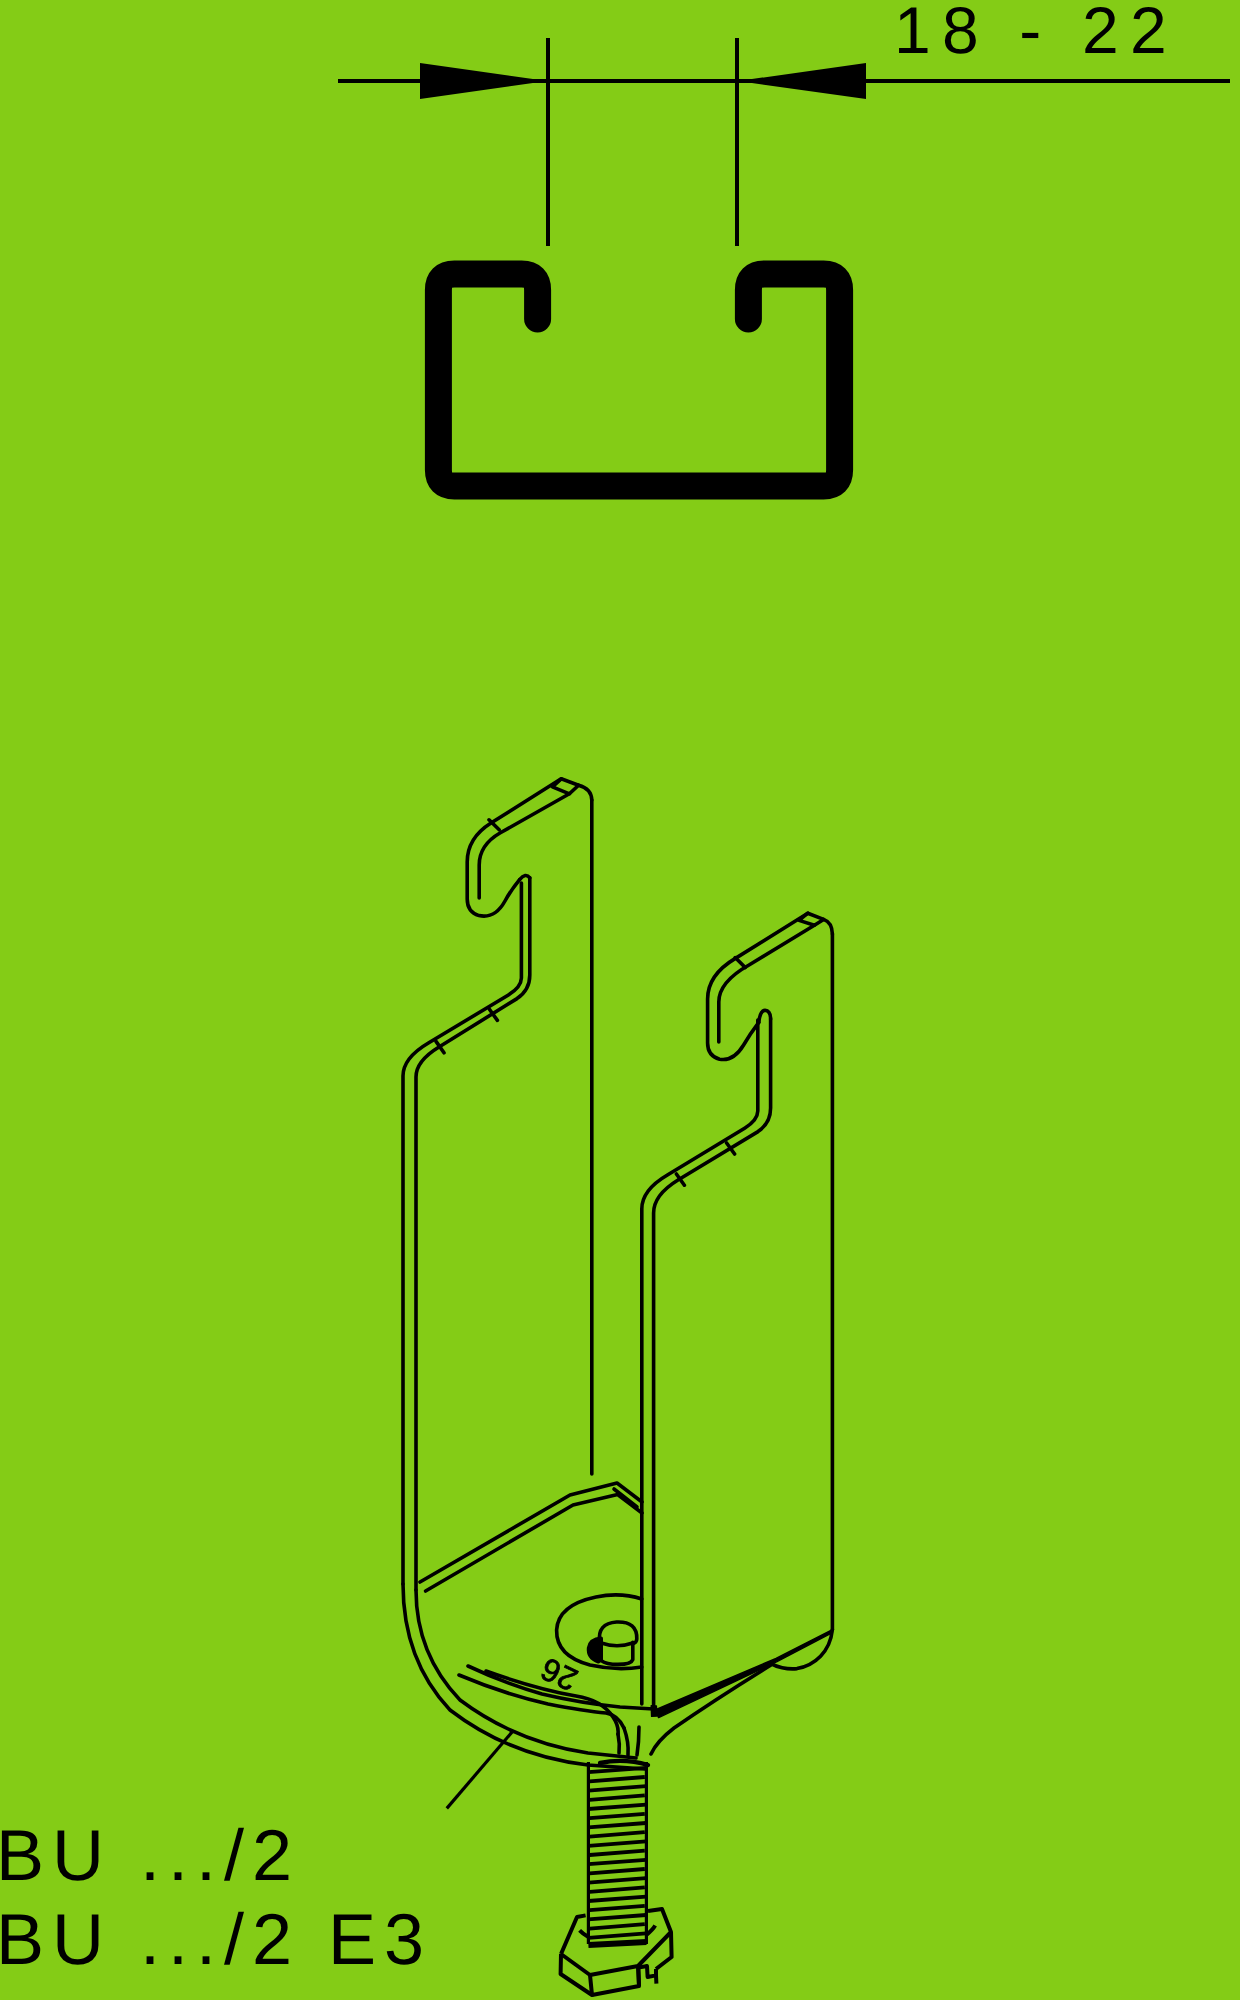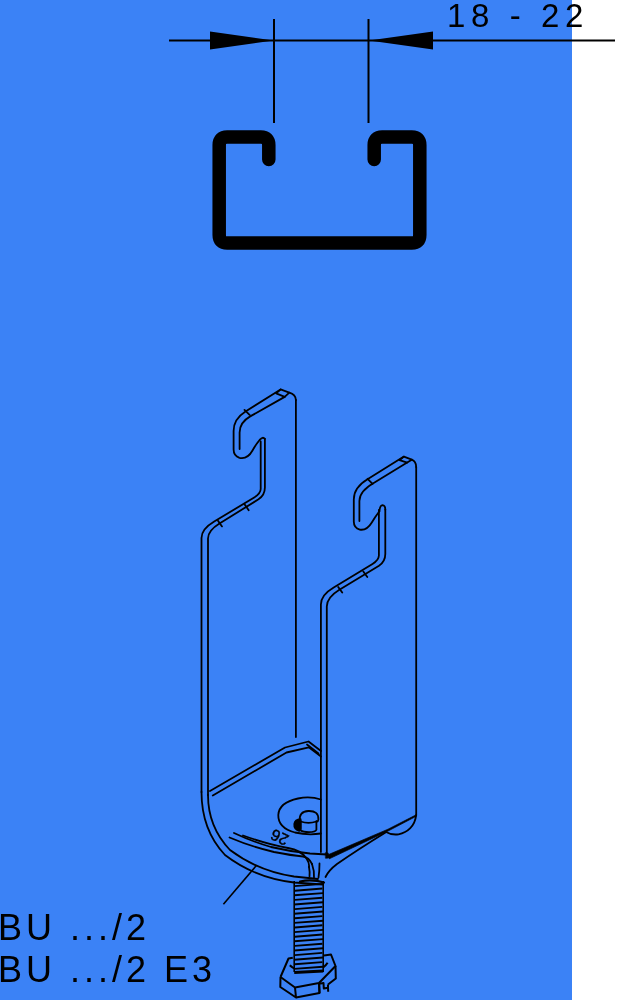--- a/index.html
+++ b/index.html
@@ -1,16 +1,16 @@
 <!DOCTYPE html>
 <html><head>
 <meta charset="utf-8">
 <style>
   html,body { margin:0; padding:0; background:#ffffff; }
-  .page { position:relative; width:572px; height:1000px; background:#3b82f6;
+  .page { position:relative; width:620px; height:1000px; background:#84cc16;
           font-family:"Liberation Sans", sans-serif; }
   svg { position:absolute; left:0; top:0; }
 </style>
 </head>
 <body>
 <div class="page">
 <svg width="620" height="1000" viewBox="0 0 620 1000">
 
   <g stroke="#000" stroke-width="2" fill="none">
     <line x1="169" y1="40.5" x2="615" y2="40.5"></line>

